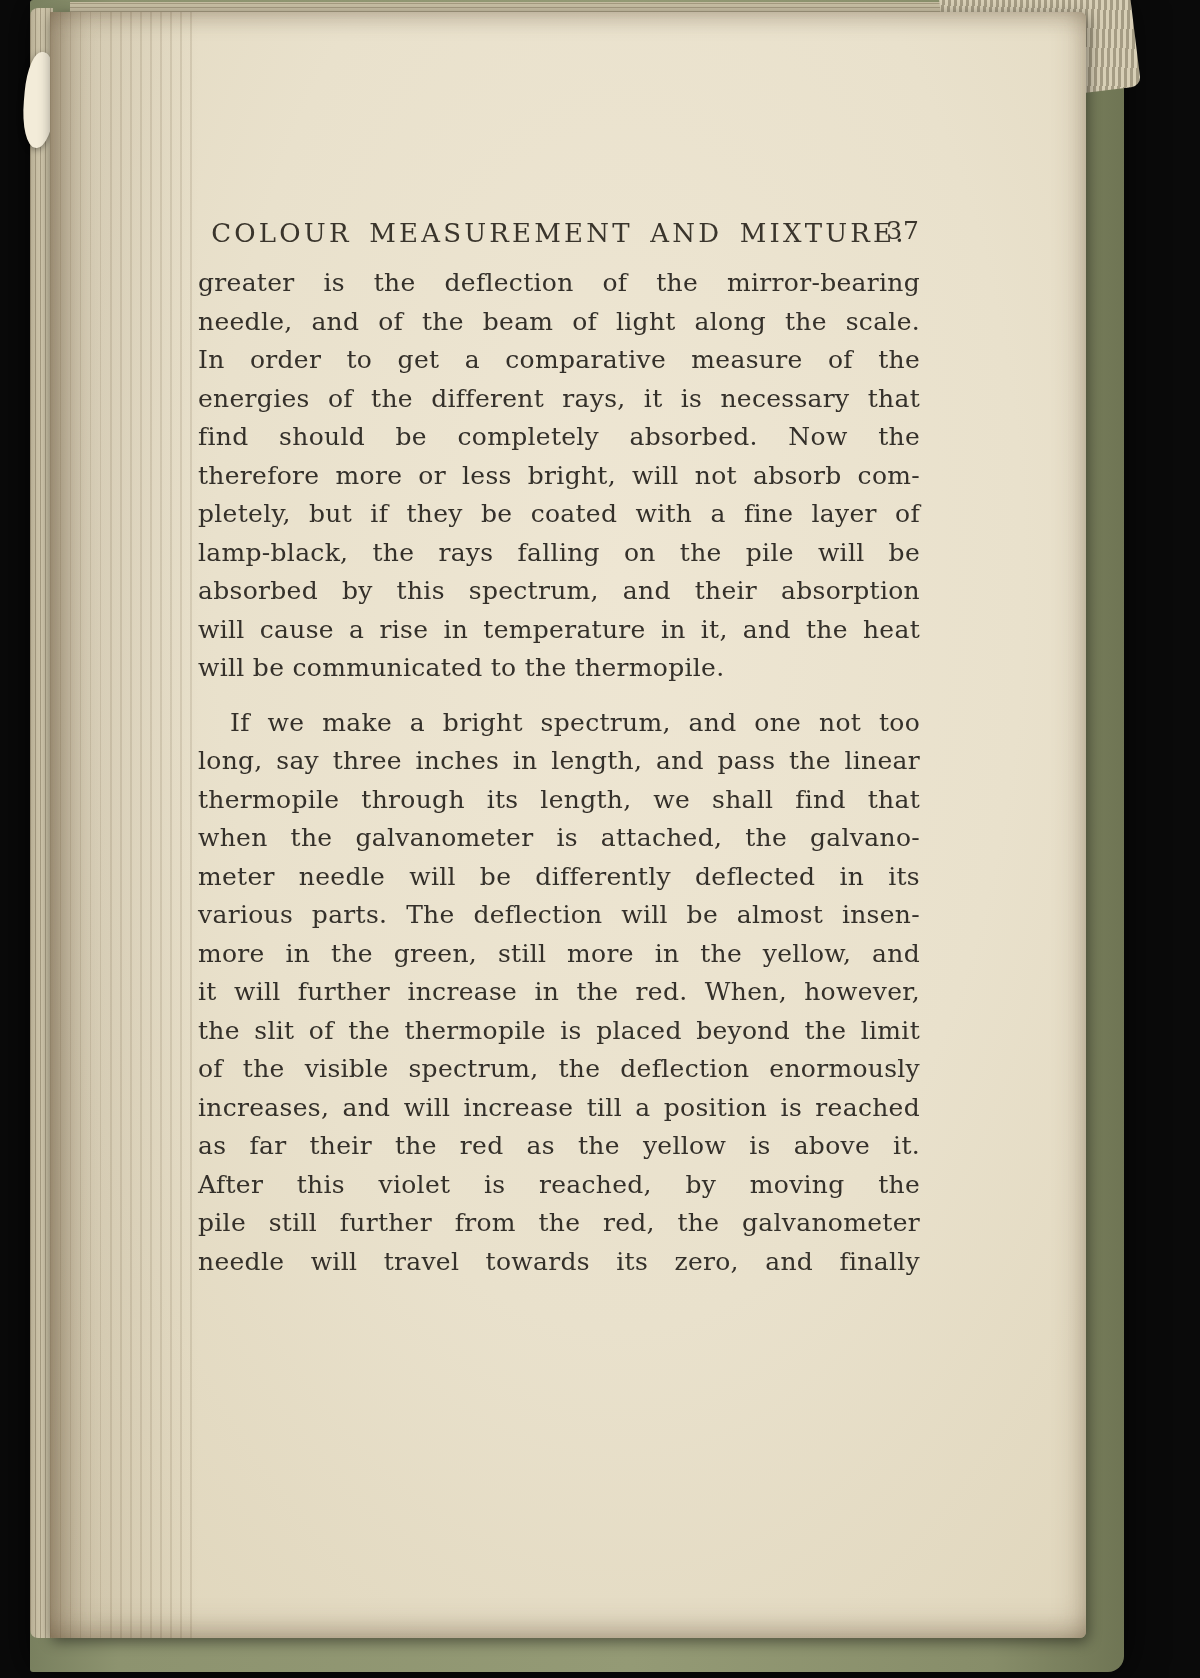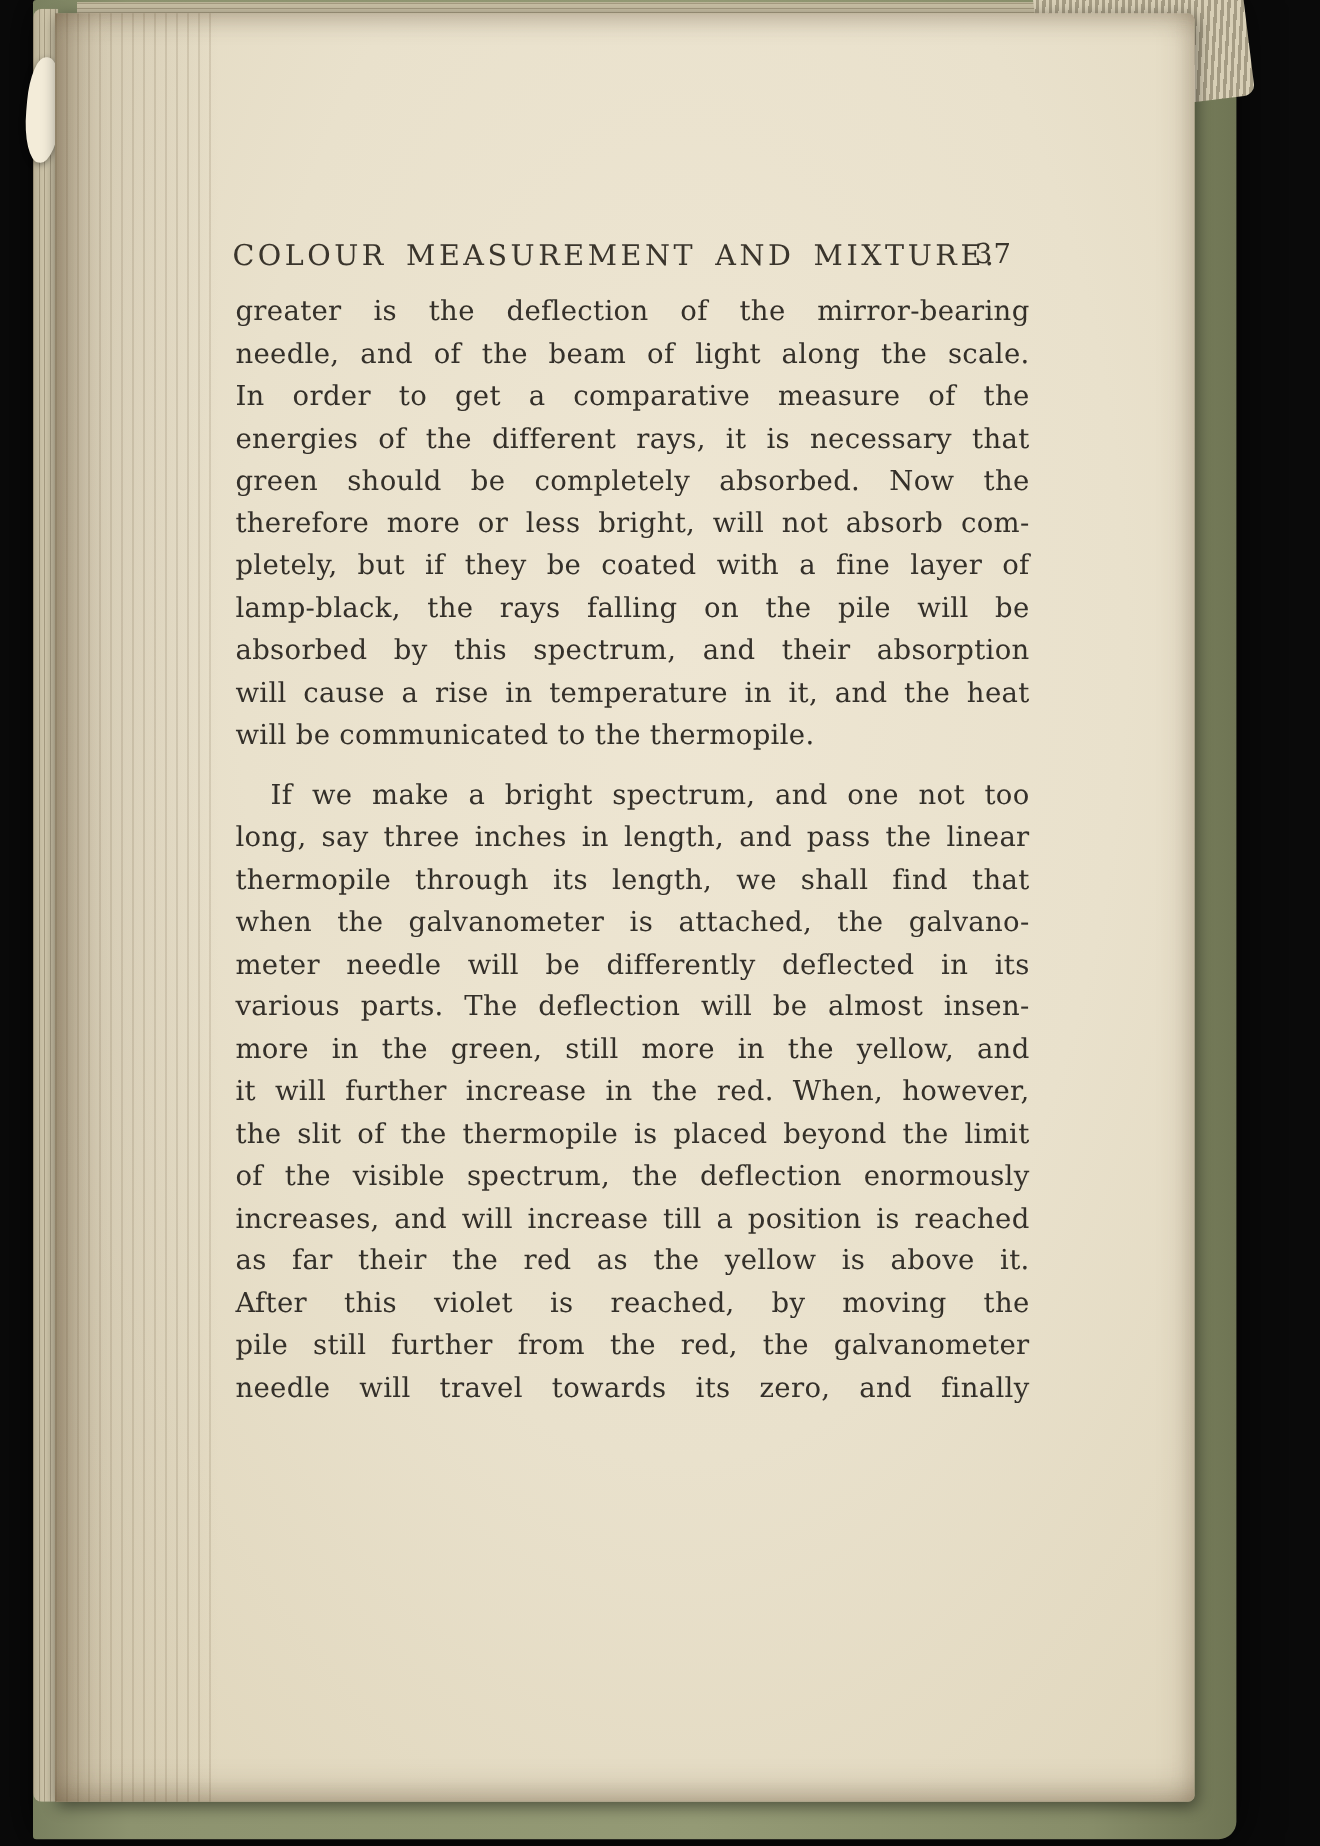--- a/index.html
+++ b/index.html
@@ -130,21 +130,21 @@
   .header .pagenum {
     position: absolute;
     right: 0;
     top: -2px;
     font-size: 25px;
     letter-spacing: 1px;
   }
   
   .text-block {
     position: absolute;
-    left: 164px;
+    left: 148px;
     top: 252px;
     width: 722px;
     color: #34302a;
     font-size: 25px;
     line-height: 38.5px;
     letter-spacing: 0.3px;
   }
   .paragraph { margin: 0; }
   .line {
     text-align: justify;
@@ -171,21 +171,21 @@
       <span class="title">COLOUR MEASUREMENT AND MIXTURE.</span>
       <span class="pagenum">37</span>
     </div>
 
     <div class="text-block">
         <div class="paragraph">
           <div class="line">greater is the deflection of the mirror-bearing</div>
           <div class="line">needle, and of the beam of light along the scale.</div>
           <div class="line">In order to get a comparative measure of the</div>
           <div class="line">energies of the different rays, it is necessary that</div>
-          <div class="line">green should be completely absorbed. Now the</div>
+          <div class="line">find should be completely absorbed. Now the</div>
           <div class="line">therefore more or less bright, will not absorb com-</div>
           <div class="line">pletely, but if they be coated with a fine layer of</div>
           <div class="line">lamp-black, the rays falling on the pile will be</div>
           <div class="line">absorbed by this spectrum, and their absorption</div>
           <div class="line">will cause a rise in temperature in it, and the heat</div>
           <div class="line flush">will be communicated to the thermopile.</div>
         </div>
         <div class="paragraph">
           <div class="line indent">If we make a bright spectrum, and one not too</div>
           <div class="line">long, say three inches in length, and pass the linear</div>

